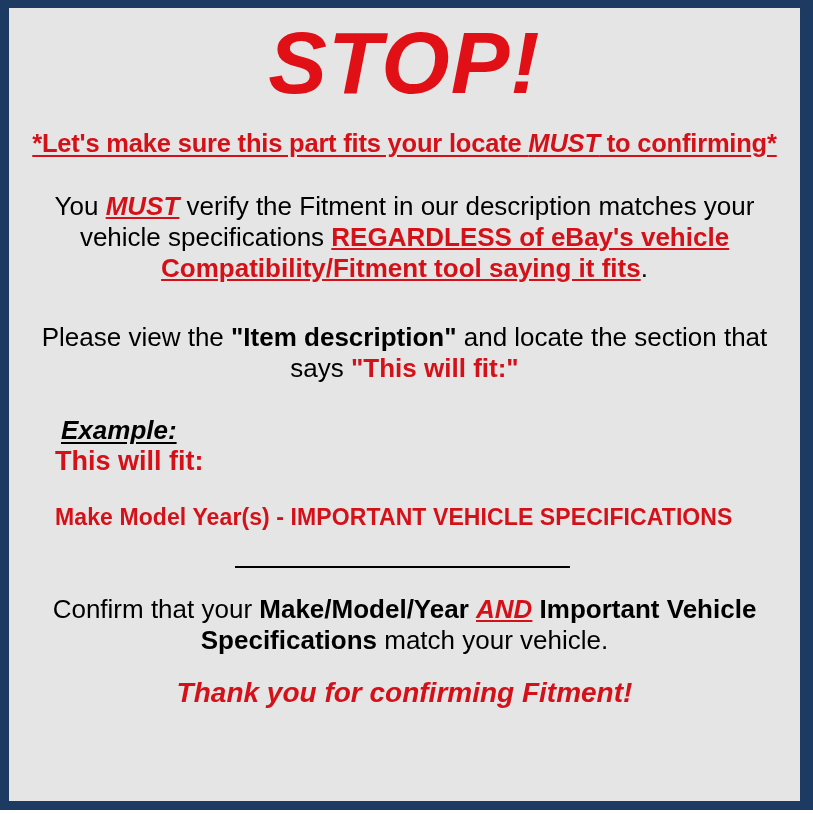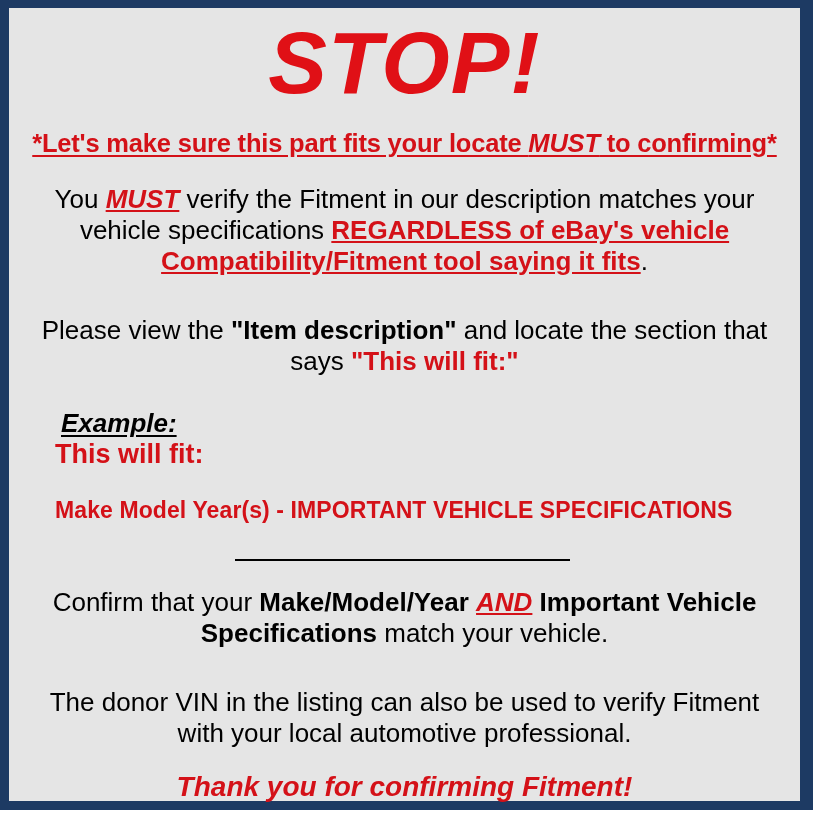--- a/index.html
+++ b/index.html
@@ -69,21 +69,21 @@
 
   
   .para {
     text-align: center;
     color: #000000;
     font-size: 26px;
     line-height: 1.18;
     margin: 0;
     padding: 0 14px;
   }
-  .para.p1 { margin-top: 26px; }
+  .para.p1 { margin-top: 33px; }
   .para.p2 { margin-top: 39px; }
   .para.confirm { margin-top: 22px; }
   .para.vin { margin-top: 39px; }
 
   .red-bold-ital-ul {
     color: #d41118;
     font-weight: bold;
     font-style: italic;
     text-decoration: underline;
     text-underline-offset: 2px;
@@ -185,18 +185,17 @@
     </div>
 
     <div class="rule-wrap">
       <span class="rule"></span>
     </div>
 
     <p class="para confirm">
       <span>Confirm that your </span><span class="blk-bold">Make/Model/Year </span><span class="red-bold-ital-ul">AND</span><span class="blk-bold"> Important Vehicle Specifications</span><span> match your vehicle.</span>
     </p>
 
-    <p class="para vin">The donor VIN in the listing can also be used to verify Fitment with your local automotive professional.</p>
 
     <p class="thanks">Thank you for confirming Fitment!</p>
 
   </div>
 </div>
 
 </body></html>

